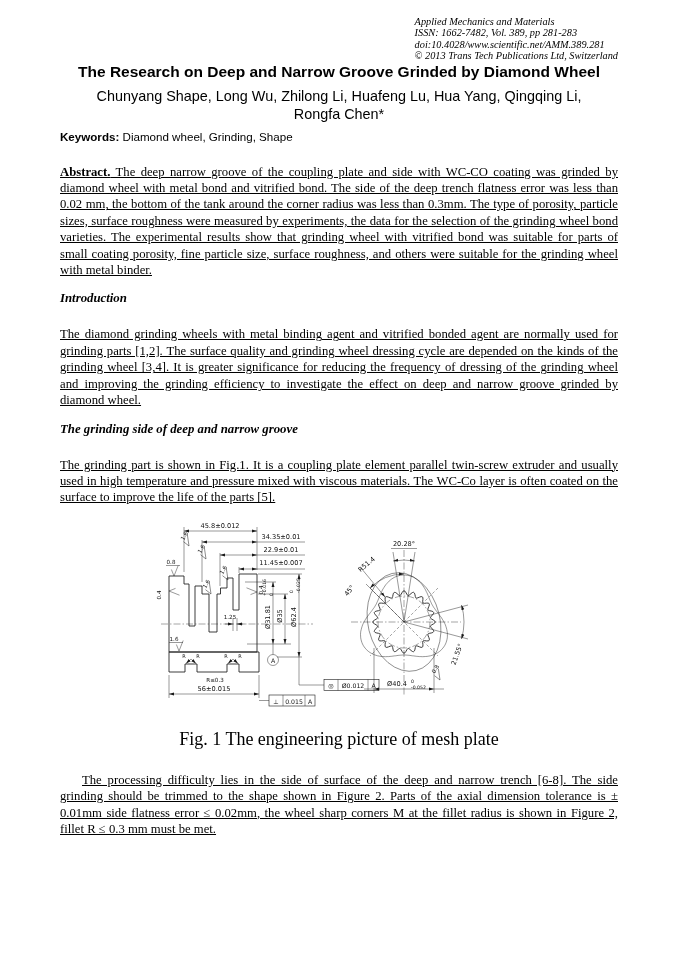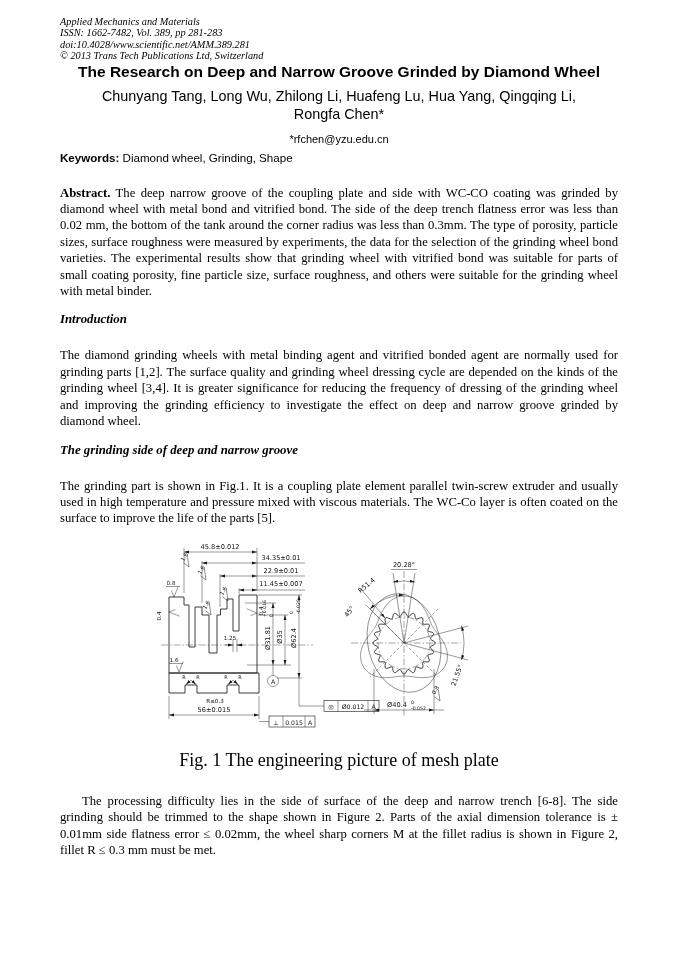--- a/index.html
+++ b/index.html
@@ -3,31 +3,31 @@
 <meta charset="utf-8">
 <style>
   * { margin:0; padding:0; box-sizing:border-box; }
   html,body { background:#fff; }
   .page {
     width:678px; height:959px; background:#fff; margin:0 auto;
     padding:16px 60px 20px 60px; overflow:hidden;
     font-family:"Liberation Serif", serif; color:#000;
   }
   .hdr { display:flex; justify-content:flex-end;
-    font-style:italic; font-size:10.3px; line-height:11.4px;flex-direction:column; }
+    font-style:italic; font-size:10.3px; line-height:11.4px; }
   .hdr .right { white-space:nowrap; }
   .title { text-align:center; font-family:"Liberation Sans", sans-serif;
     font-weight:bold; font-size:15.5px; line-height:20px; }
   .authors { margin-top:5px; text-align:center; font-family:"Liberation Sans", sans-serif;
     font-size:14.4px; line-height:18.5px; }
   .affil { margin-top:9px; text-align:center; font-family:"Liberation Sans", sans-serif; font-size:11.6px; }
   .email { margin-top:9px; text-align:center; font-family:"Liberation Sans", sans-serif; font-size:11px; }
   .keywords { margin-top:6px; font-family:"Liberation Sans", sans-serif; font-size:11.6px; }
   .keywords b { font-weight:bold; }
-  p.body { font-size:12.7px; line-height:16.4px; text-align:justify; }
+  p.body { font-size:12.7px; line-height:16.4px; text-align:justify;text-decoration:underline; }
   .abstract { margin-top:21px; }
   .abstract b { font-weight:bold; }
   h2.sec { margin-top:13px; font-size:12.8px; font-weight:bold;font-style:italic; }
   .sec-para { margin-top:20px; }
   .h-intro { margin-top:11px; }
   .fig-wrap { margin-top:8px; text-align:center; }
   .caption { margin-top:5px; text-align:center; font-size:18px; }
   .closing { margin-top:22px; text-indent:22px; }
   
   svg text { font-family:"DejaVu Sans", sans-serif; fill:#111; stroke:none; }
@@ -55,25 +55,24 @@
       <div>Applied Mechanics and Materials</div>
       <div>ISSN: 1662-7482, Vol. 389, pp 281-283</div>
       <div>doi:10.4028/www.scientific.net/AMM.389.281</div>
       <div>© 2013 Trans Tech Publications Ltd, Switzerland</div>
     </div>
   </div>
 
   <div class="title">The Research on Deep and Narrow Groove Grinded by Diamond Wheel</div>
 
   <div class="authors">
-    <div>Chunyang Tang, Long Wu, Zhilong Li, Huafeng Lu, Hua Yang, Qingqing Li,</div>
+    <div>Chunyang Shape, Long Wu, Zhilong Li, Huafeng Lu, Hua Yang, Qingqing Li,</div>
     <div>Rongfa Chen*</div>
   </div>
 
-  <div class="email">*rfchen@yzu.edu.cn</div>
 
   <div class="keywords">
     <b>Keywords:</b><span> Diamond wheel, Grinding, Shape</span>
   </div>
 
   <p class="body abstract">
     <b>Abstract.</b><span> The deep narrow groove of the coupling plate and side with WC-CO coating was grinded by diamond wheel with metal bond and vitrified bond. The side of the deep trench flatness error was less than 0.02 mm, the bottom of the tank around the corner radius was less than 0.3mm. The type of porosity, particle sizes, surface roughness were measured by experiments, the data for the selection of the grinding wheel bond varieties. The experimental results show that grinding wheel with vitrified bond was suitable for parts of small coating porosity, fine particle size, surface roughness, and others were suitable for the grinding wheel with metal binder.</span>
   </p>
 
   <h2 class="sec h-intro">Introduction</h2>

